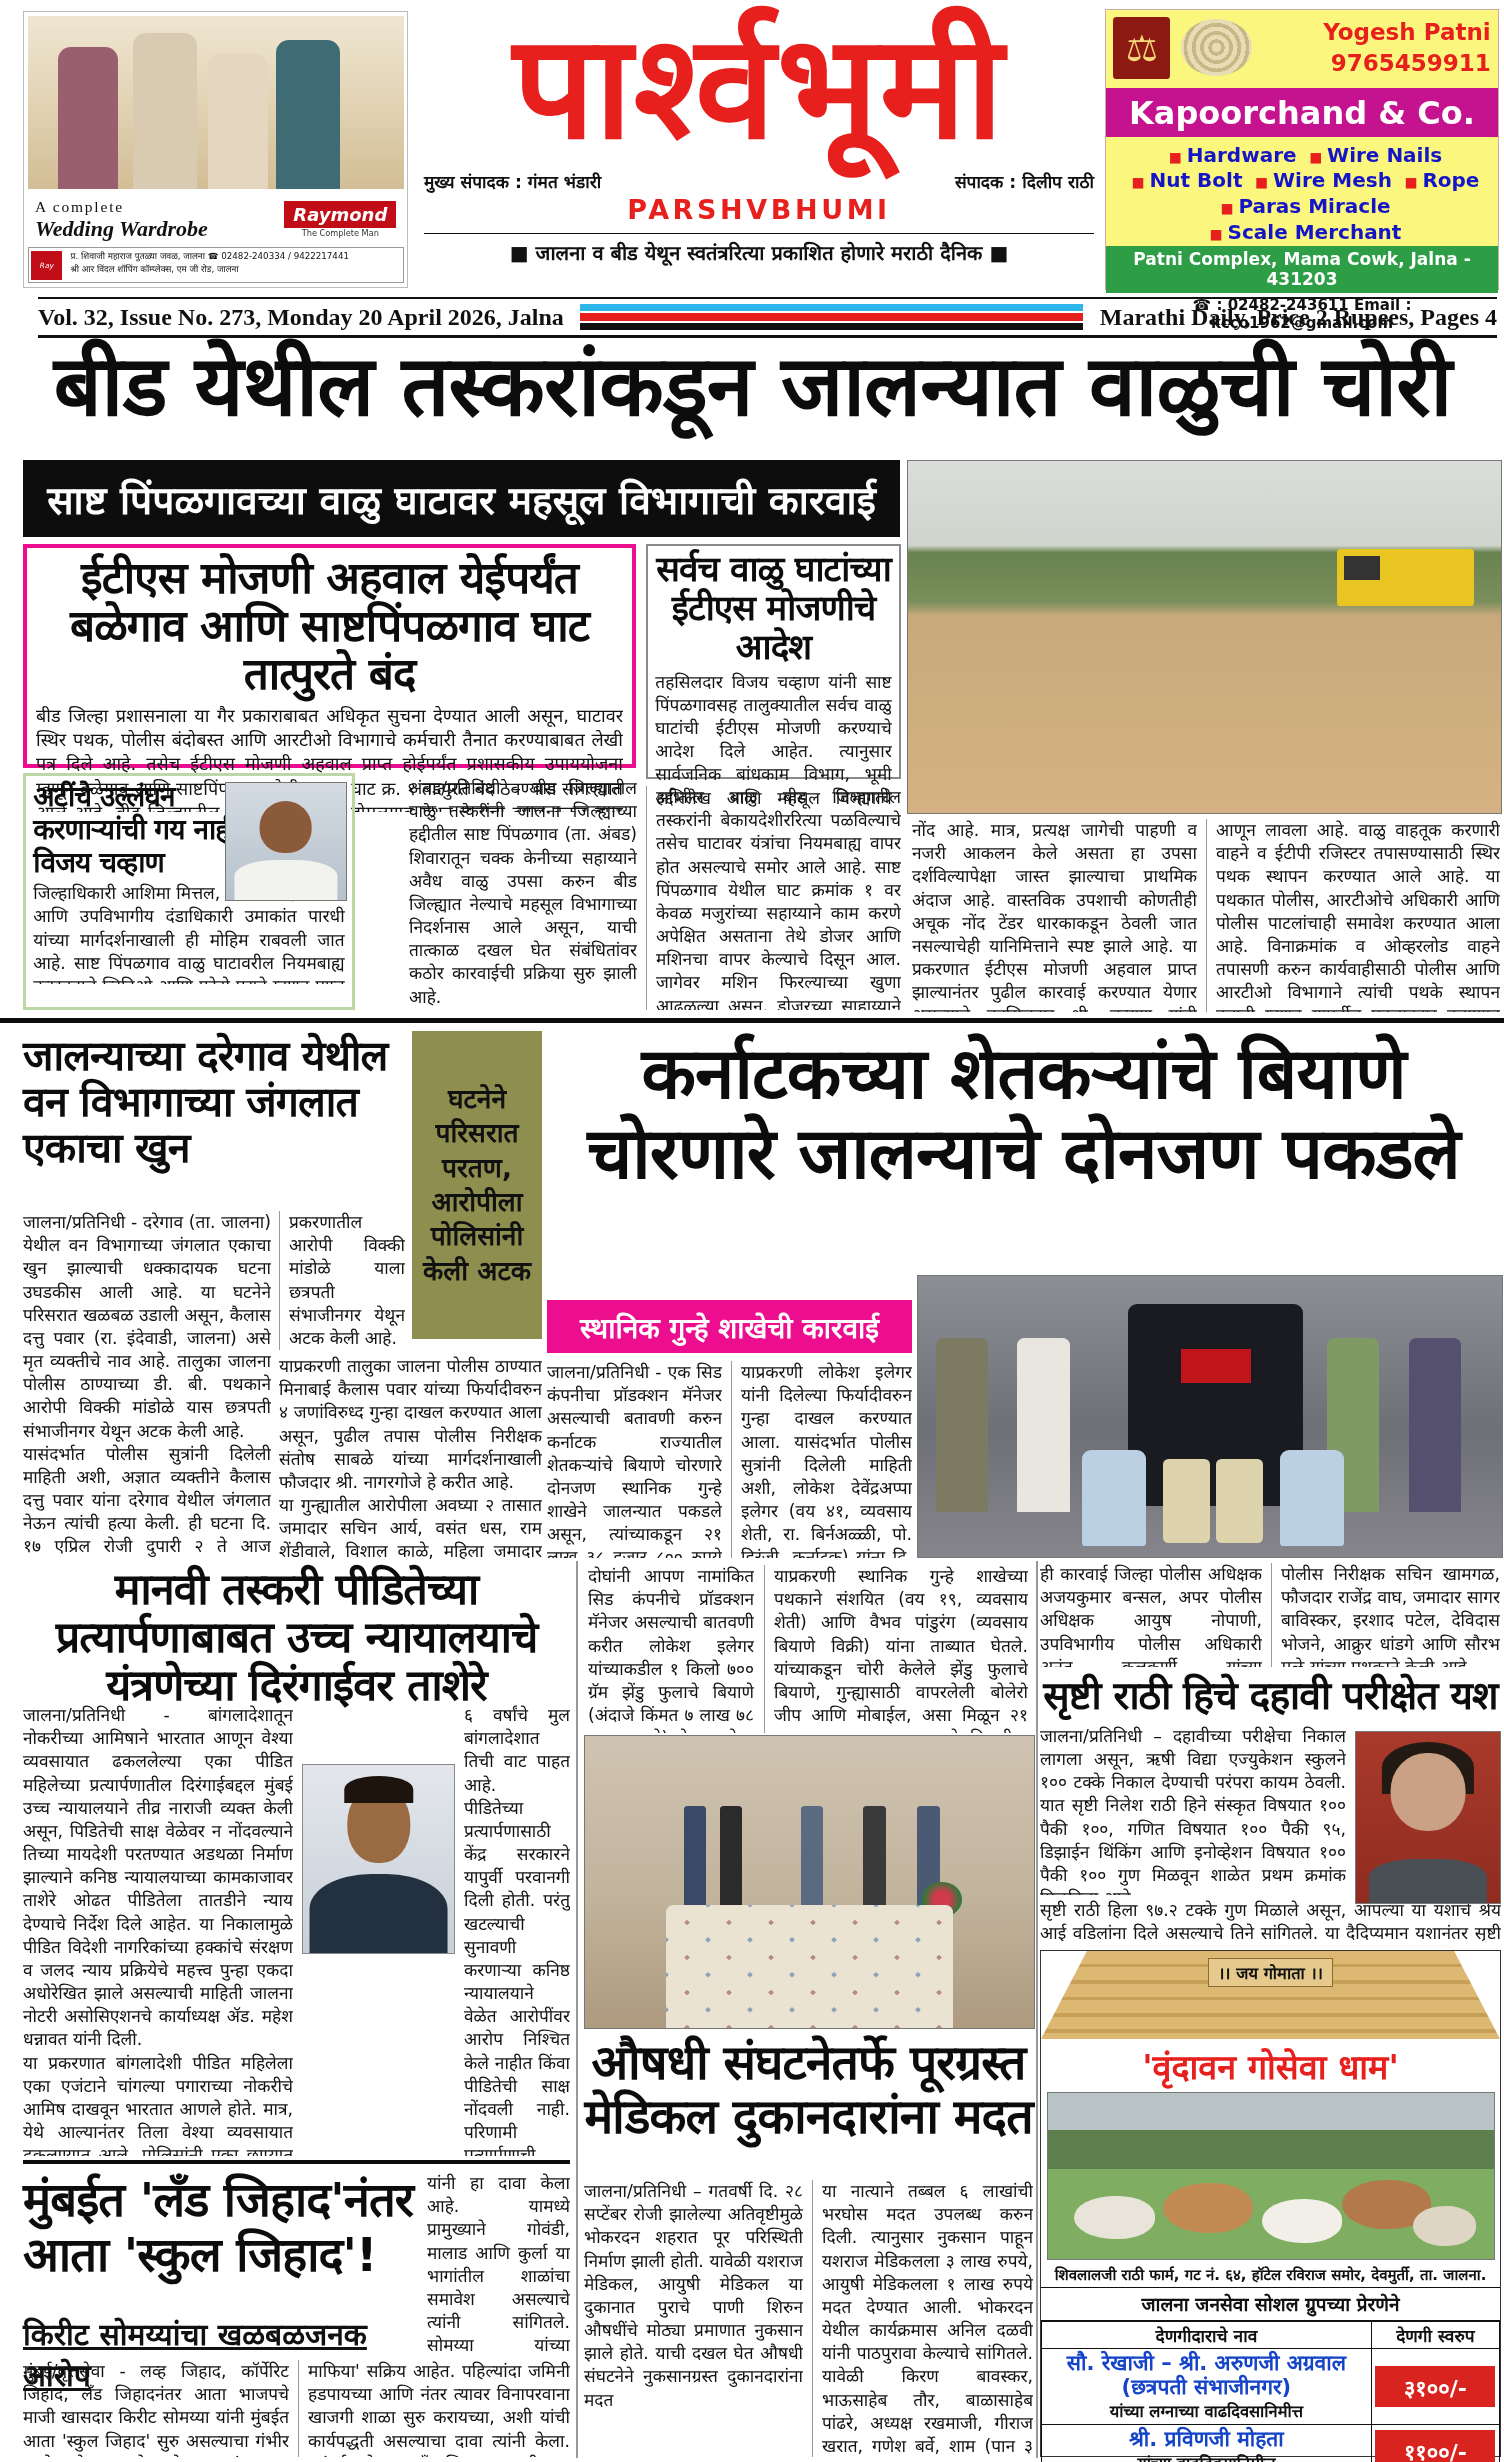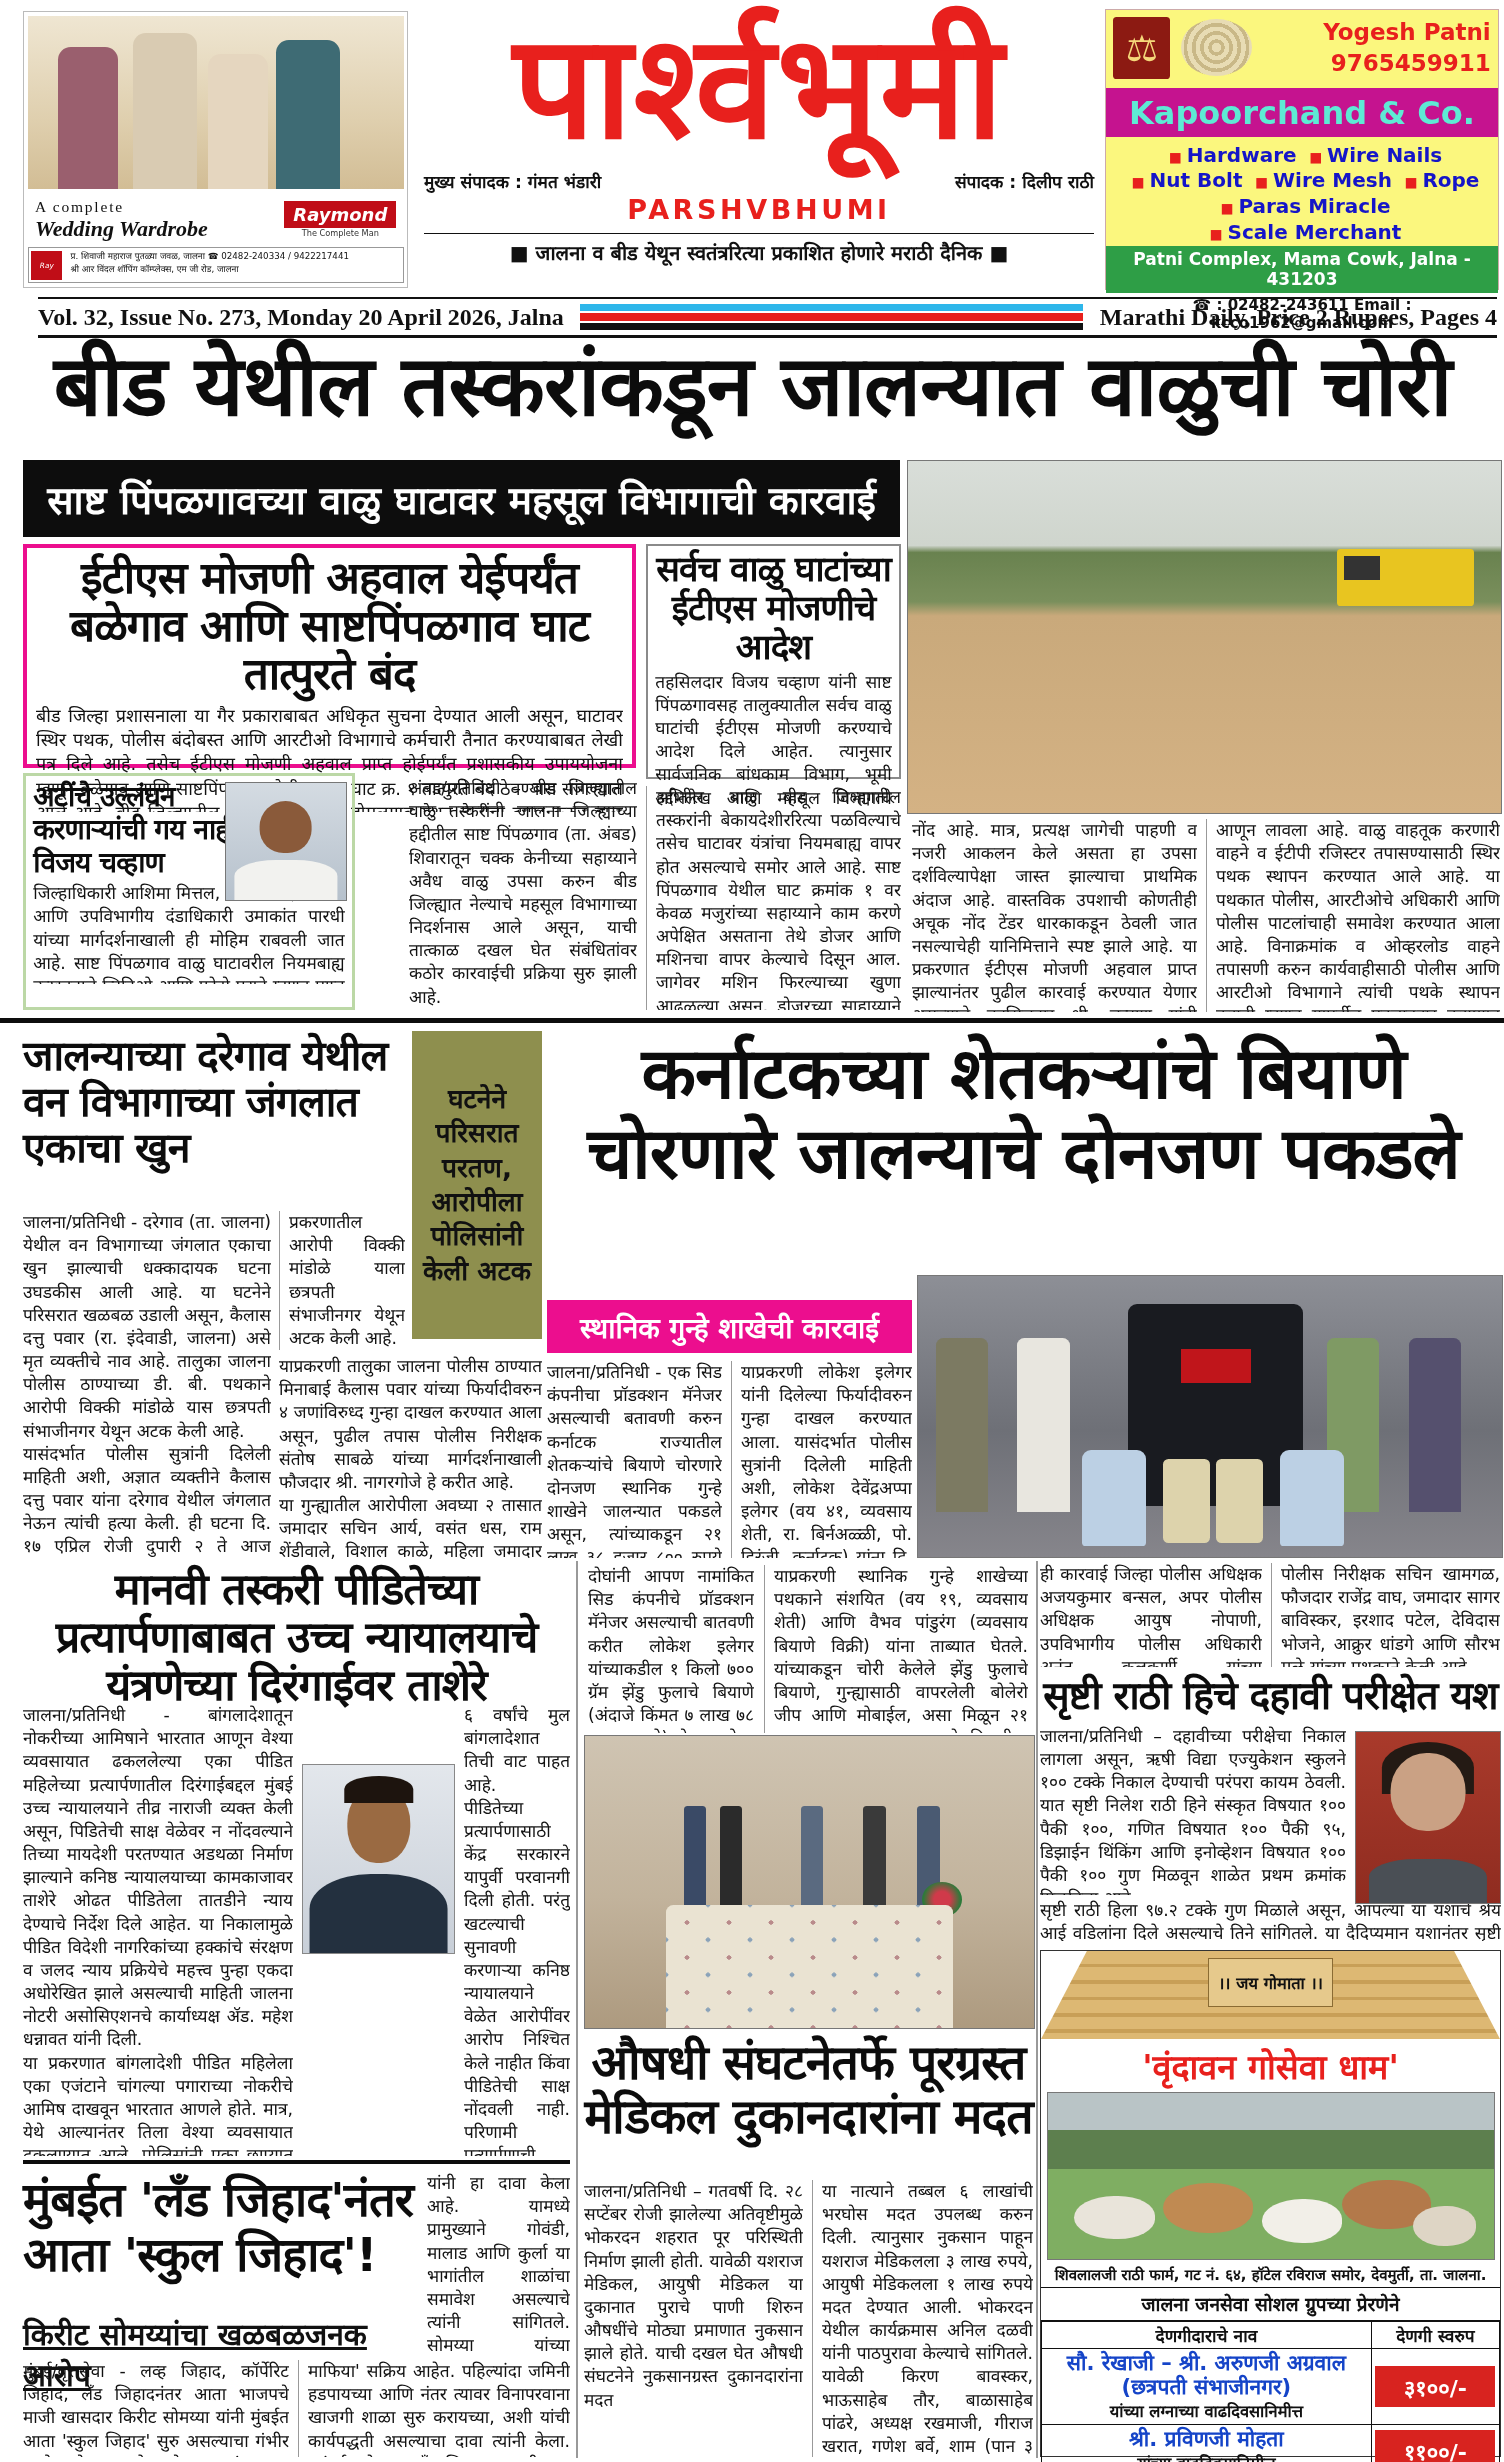--- a/index.html
+++ b/index.html
@@ -23,21 +23,21 @@
   .mast{left:424px;top:14.6px;width:670px;height:279px;}
   .mast-title{font-size:144px;font-weight:900;color:#e8201d;text-align:center;line-height:1.0;letter-spacing:1.8px;white-space:nowrap;}
   .mast-eds{display:flex;justify-content:space-between;font-size:17.3px;font-weight:bold;margin-top:11px;}
   .mast-latin{color:#e8201d;font-size:27px;font-weight:900;letter-spacing:3.6px;text-align:center;margin-top:1.8px;}
   .mast-tag{font-size:20px;font-weight:bold;text-align:center;margin-top:7.3px;border-top:1.8px solid #111;padding-top:5.5px;}
   .rad{left:1105px;top:9px;width:394px;height:281px;background:#fbf77e;border:1.8px solid #caa;box-sizing:border-box;}
   .rad-top{position:relative;height:78px;}
   .scales{position:absolute;left:7.3px;top:7.3px;width:57px;height:62px;background:#8c1a12;color:#f5d87a;font-size:36px;display:flex;align-items:center;justify-content:center;border-radius:3.6px;}
   .rope{position:absolute;left:75px;top:9px;width:71px;height:57px;border-radius:50%;background:repeating-radial-gradient(circle at 50% 50%,#e8dcb4 0 4.6px,#c9b887 4.6px 8.2px);}
   .ypat{position:absolute;right:7.3px;top:7.3px;text-align:right;color:#e8201d;font-weight:800;font-size:23px;line-height:1.35;}
-  .kband{background:#c5138f;color:#5eead4;font-weight:800;font-size:32px;text-align:center;padding:5.5px 0;}
+  .kband{background:#c5138f;color:#ffffff;font-weight:800;font-size:32px;text-align:center;padding:5.5px 0;}
   .items{padding:5.5px 5.5px 1.8px 12.8px;display:flex;flex-wrap:wrap;column-gap:12.8px;row-gap:1.8px;justify-content:center;}
   .item{color:#1515c8;font-weight:800;font-size:20px;white-space:nowrap;}
   .item::before{content:"■ ";color:#e8201d;font-size:13.7px;}
   .gband{background:#2e9e46;color:#fff;font-weight:bold;font-size:17px;text-align:center;padding:3.6px 0;}
   .contact{font-size:15px;font-weight:bold;text-align:center;padding-top:3.6px;}
   
   .dl{left:23px;top:297px;width:1459px;height:36px;border-top:2.7px solid #111;border-bottom:3.6px solid #111;display:flex;align-items:center;justify-content:space-between;margin-left:15px;}
   .dl-txt{font-size:24px;font-weight:bold;}
   .stripes{flex:1;height:27px;margin:0 16.4px;display:flex;flex-direction:column;justify-content:space-between;}
   .st{height:7.3px;}
@@ -78,21 +78,21 @@
   .vline{background:#999;width:1.8px;}
   
   .sr-box{left:1040px;top:1674px;width:461px;height:270px;}
   .sr-hl{font-size:39px;text-align:center;}
   .ph-girl{position:absolute;right:0;top:57px;width:144px;height:171px;background:linear-gradient(180deg,#a93a2b,#8f2c20);}
   .ghead{position:absolute;left:50%;top:12%;transform:translateX(-50%);width:52%;height:46%;background:#caa184;border-radius:48%;}
   .ghair{position:absolute;left:50%;top:6%;transform:translateX(-50%);width:64%;height:30%;background:#241a14;border-radius:50% 50% 0 0;}
   .gbody{position:absolute;left:50%;bottom:0;transform:translateX(-50%);width:82%;height:26%;background:#4a4f55;border-radius:40% 40% 0 0;}
   .gos{left:1040px;top:1950px;width:461px;height:507px;border:1.8px solid #333;box-sizing:border-box;}
   .roof{position:relative;height:88px;background:repeating-linear-gradient(180deg,#ddb873 0 12.8px,#c89f57 12.8px 16.4px);clip-path:polygon(10% 0,90% 0,100% 100%,0 100%);display:flex;align-items:flex-start;justify-content:center;}
-  .roof-sign{margin-top:7.3px;font-size:16.4px;font-weight:bold;background:#e6c98c;padding:12px 9px;border:0.9px solid #8a6b33;}
+  .roof-sign{margin-top:7.3px;font-size:16.4px;font-weight:bold;background:#e6c98c;padding:2px 9px;border:0.9px solid #8a6b33;}
   .gtitle{color:#e8201d;font-weight:900;font-size:34px;text-align:center;padding:3.6px 0;}
   .ph-cows{position:relative;height:166px;margin:0 5.5px;background:linear-gradient(180deg,#b9c4c6 0 22%,#5d7f4e 22% 46%,#7fae62 46% 100%);border:0.9px solid #777;overflow:hidden;}
   .cow{position:absolute;border-radius:50% 46% 46% 50%;}
   .gaddr{font-size:15px;font-weight:bold;text-align:center;border-bottom:1.8px solid #111;padding:3.6px 1.8px;}
   .ginsp{font-size:19px;font-weight:800;text-align:center;padding:2.7px 0;border-bottom:1.8px solid #111;}
   .gtable{width:100%;border-collapse:collapse;}
   .gtable td,.gtable th{border:1.8px solid #111;padding:1.8px 3.6px;vertical-align:middle;}
   .gth{font-size:17.3px;font-weight:bold;text-align:center;}
   .gname{color:#1544c8;font-weight:800;font-size:21px;text-align:center;line-height:1.15;}
   .gnote{font-size:16.4px;font-weight:bold;text-align:center;}

